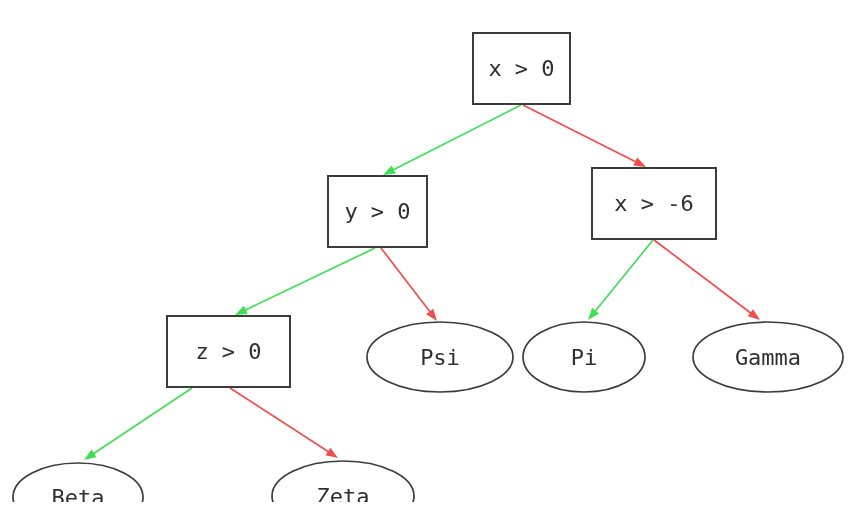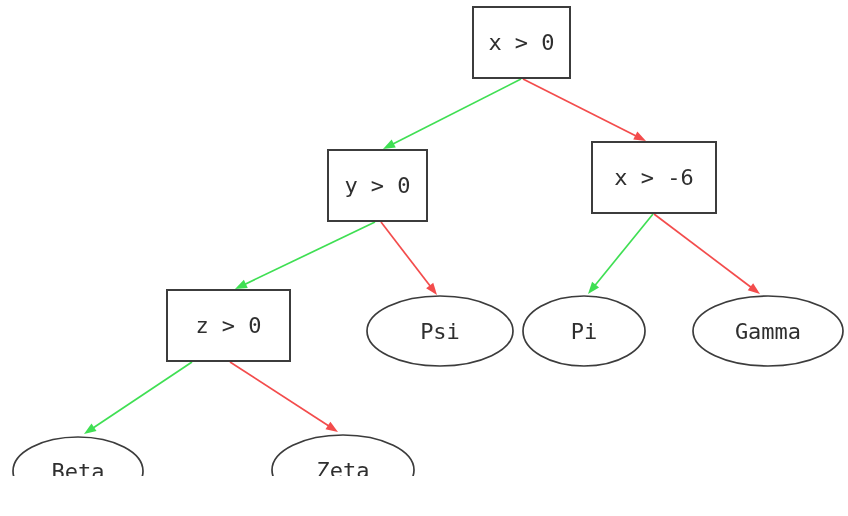--- a/index.html
+++ b/index.html
@@ -6,20 +6,21 @@
     margin: 0;
     padding: 0;
     background: #ffffff;
   }
   .canvas-wrap {
     position: relative;
     width: 848px;
     height: 476px;
     background: #ffffff;
     overflow: hidden;
+    margin-top: 26px;
   }
   svg text {
     font-family: "DejaVu Sans Mono", "Liberation Mono", monospace;
     user-select: none;
   }
 </style>
 </head>
 <body>
 
 <div class="canvas-wrap">

